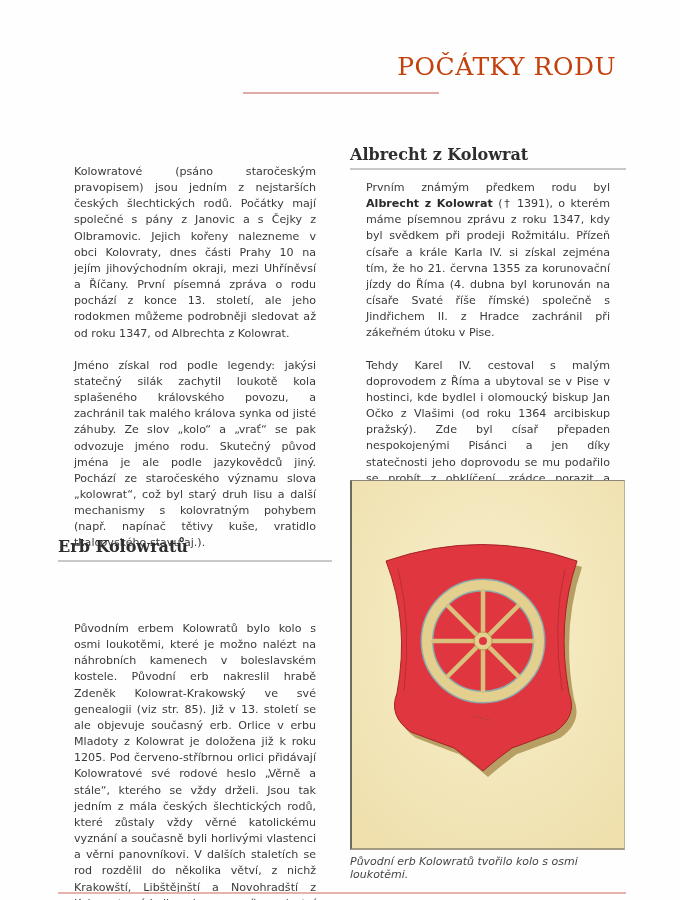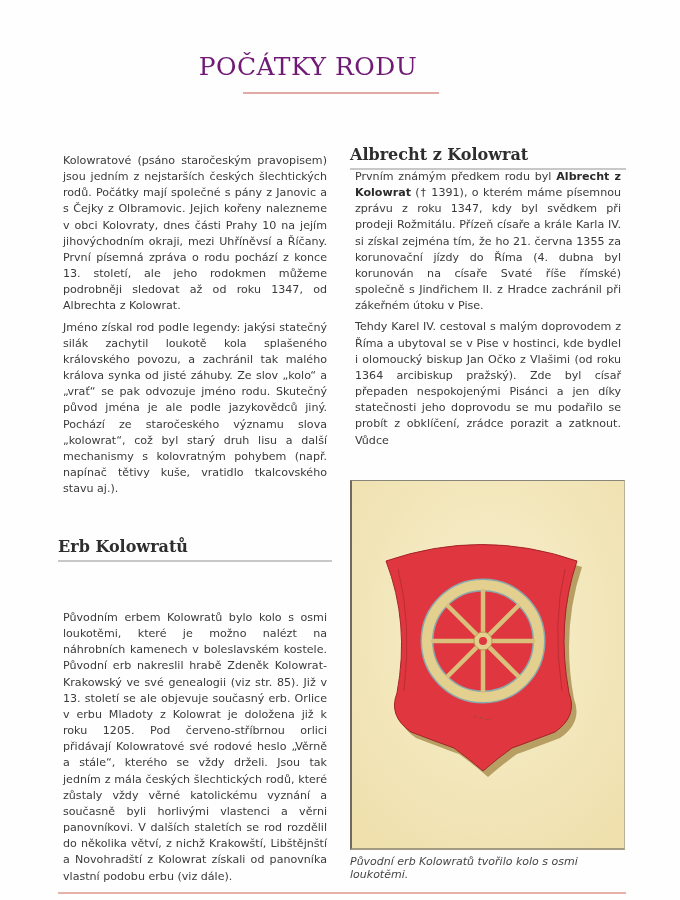--- a/index.html
+++ b/index.html
@@ -5,38 +5,38 @@
   html, body { margin: 0; padding: 0; }
   body {
     width: 680px; height: 900px; overflow: hidden;
     background: #fefefe;
     font-family: "DejaVu Sans", sans-serif;
     color: #333;
     position: relative;
   }
   .page-title {
     position: absolute; left: 0; width: 616px; top: 52px;
-    text-align: center;
+    text-align: right;
     font-family: "DejaVu Serif", serif;
     font-size: 25px; letter-spacing: 0.5px;
-    color: #701a75; font-weight: normal; margin: 0;
+    color: #c2410c; font-weight: normal; margin: 0;
   }
   .title-rule {
     position: absolute; left: 243px; width: 196px; top: 92px;
     height: 2px; background: #e0aaa6;
   }
   .col {
     position: absolute;
     font-size: 11.1px; line-height: 16.15px;
     text-align: justify;
     color: #3a3a3a;
   }
   .col-left { left: 58px; width: 274px; top: 148px; }
   .col-right { left: 350px; width: 276px; top: 164px; }
-  .col p { margin: 5px; }
+  .col p { margin: 16px; }
   .col .it { }
   .col b { font-weight: bold; color: #2a2a2a; }
   .section-head {
     position: absolute;
     font-family: "DejaVu Serif", serif;
     font-weight: bold; font-size: 16px;
     color: #2e2e2e; margin: 0;
   }
   .section-rule {
     position: absolute; height: 2px; background: #c8c8c8;

